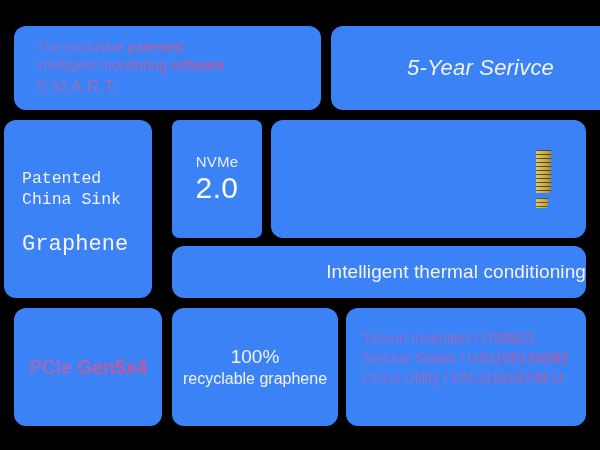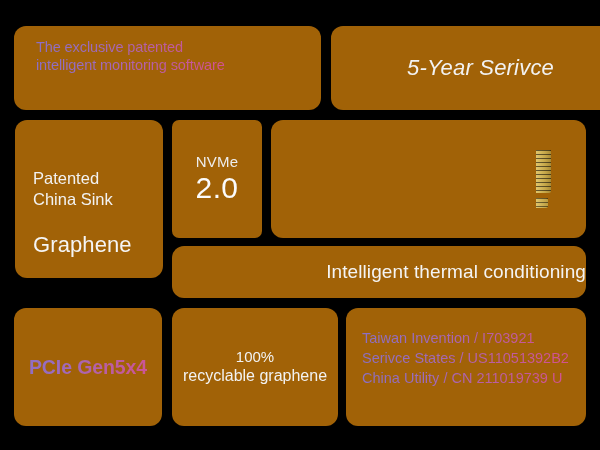--- a/index.html
+++ b/index.html
@@ -18,32 +18,32 @@
   .board {
     position: relative;
     width: 600px;
     height: 450px;
     background: #000000;
     box-sizing: border-box;
   }
 
   .card {
     position: absolute;
-    background: #a16207;
+    background: #3b82f6;
     border-radius: 12px;
     box-sizing: border-box;
     overflow: hidden;
   }
 
   
   #card-smart      { left: 14px;  top: 26px;  width: 307px; height: 84px; }
   #card-warranty   { left: 331px; top: 26px;  width: 299px; height: 84px; font-style: italic; }
 
   
-  #card-heatsink   { left: 15px;  top: 120px; width: 148px; height: 158px; }
+  #card-heatsink   { left: 4px;  top: 120px; width: 148px; height: 178px; font-family: Liberation Mono, monospace; }
   #card-nvme       { left: 172px; top: 120px; width: 90px;  height: 118px; border-radius: 7px; }
   #card-product    { left: 271px; top: 120px; width: 315px; height: 118px; }
   #card-thermal    { left: 172px; top: 246px; width: 414px; height: 52px; }
 
   
   #card-pcie       { left: 14px;  top: 308px; width: 148px; height: 118px; }
   #card-recycle    { left: 172px; top: 308px; width: 166px; height: 118px; }
   #card-patent     { left: 346px; top: 308px; width: 240px; height: 118px; }
 
   
@@ -154,21 +154,21 @@
   }
 
   .recycle-block {
     position: absolute;
     left: 0; right: 0;
     top: 50%;
     transform: translateY(-50%);
     text-align: center;
     color: #f2f2f2;
   }
-  .recycle-pct  { font-size: 15px; font-weight: 400; line-height: 1.2; }
+  .recycle-pct  { font-size: 19px; font-weight: 400; line-height: 1.2; }
   .recycle-desc { font-size: 16px; font-weight: 400; line-height: 1.2; }
 
   .patent-block {
     position: absolute;
     left: 16px;
     top: 20px;
   }
   .patent-title {
     font-size: 16px;
     font-weight: 400;
@@ -369,20 +369,21 @@
 </style>
 </head>
 <body>
 
 <div class="board">
 
   <div class="card" id="card-smart">
     <div class="smart-block">
       <div class="smart-line1 grad-text">The exclusive patented</div>
       <div class="smart-line2 grad-text">intelligent monitoring software</div>
+      <div class="smart-line3 grad-text">S.M.A.R.T.</div>
     </div>
   </div>
 
   <div class="card" id="card-warranty">
     <div class="warranty-text">5-Year Serivce</div>
   </div>
 
   <div class="card" id="card-heatsink">
     <div class="heatsink-block">
       <div class="heatsink-small">Patented</div>

